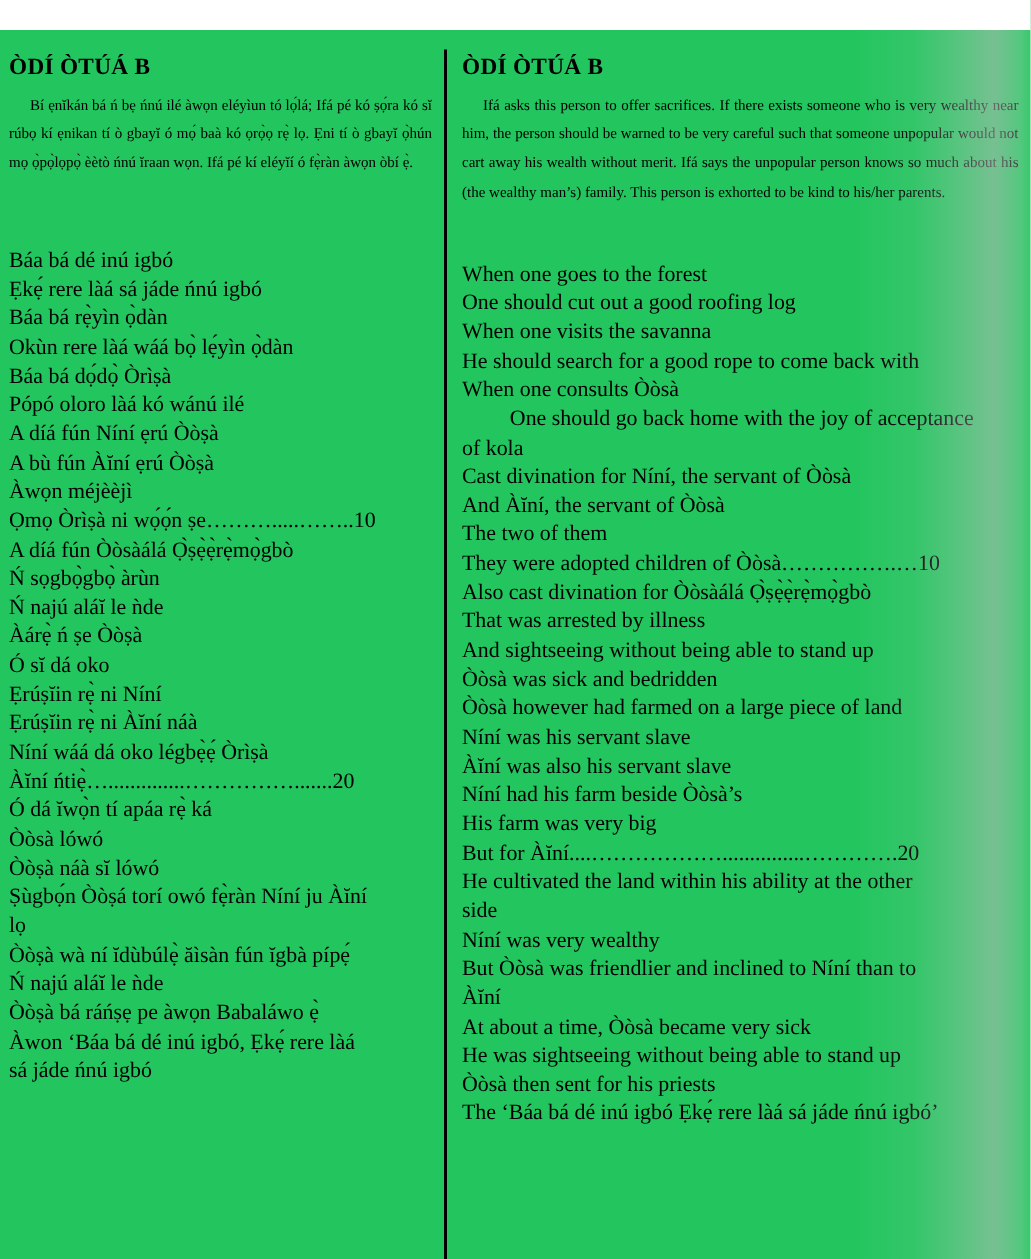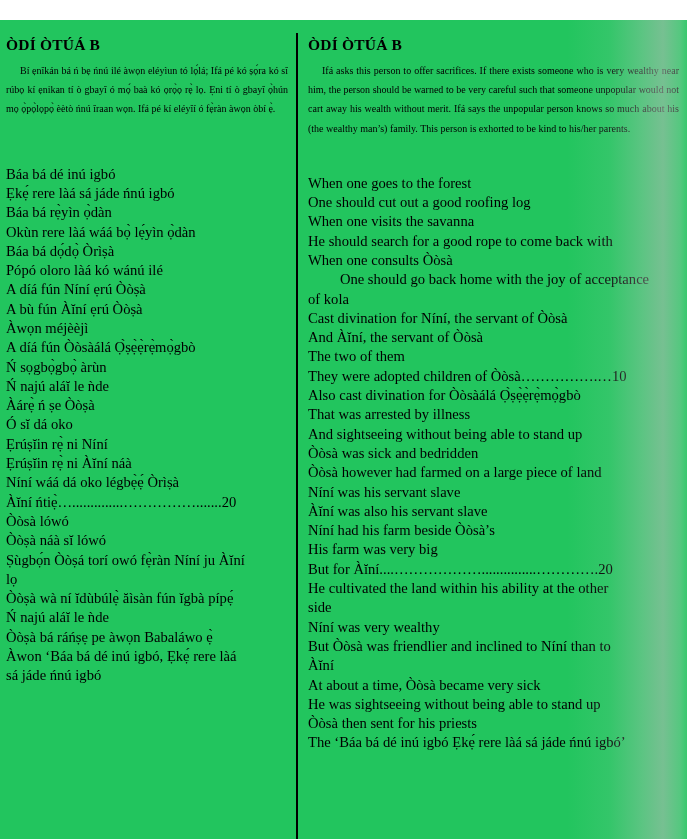--- a/index.html
+++ b/index.html
@@ -113,29 +113,31 @@
     <ul class="verse" id="verse-left">
         <li>Báa bá dé inú igbó</li>
         <li>Ẹkẹ́ rere làá sá jáde ńnú igbó</li>
         <li>Báa bá rẹ̀yìn ọ̀dàn</li>
         <li>Okùn rere làá wáá bọ̀ lẹ́yìn ọ̀dàn</li>
         <li>Báa bá dọ́dọ̀ Òrìṣà</li>
         <li>Pópó oloro làá kó wánú ilé</li>
         <li>A díá fún Níní ẹrú Òòṣà</li>
         <li>A bù fún Àĭní ẹrú Òòṣà</li>
         <li>Àwọn méjèèjì</li>
+        <li>Ọmọ Òrìṣà ni wọ́ọ́n ṣe……….....……..10</li>
         <li>A díá fún Òòsàálá Ọ̀ṣẹ̀ẹ̀rẹ̀mọ̀gbò</li>
         <li>Ń sọgbọ̀gbọ̀ àrùn</li>
         <li>Ń najú aláĭ le ǹde</li>
         <li>Àárẹ̀ ń ṣe Òòṣà</li>
         <li>Ó sĭ dá oko</li>
         <li>Ẹrúṣĭin rẹ̀ ni Níní</li>
         <li>Ẹrúṣĭin rẹ̀ ni Àĭní náà</li>
         <li>Níní wáá dá oko légbẹ̀ẹ́ Òrìṣà</li>
         <li>Àĭní ńtiẹ̀…..............…………….......20</li>
+        <li>Ó dá ĭwọ̀n tí apáa rẹ̀ ká</li>
         <li>Òòsà lówó</li>
         <li>Òòṣà náà sĭ lówó</li>
         <li>Ṣùgbọ́n Òòṣá torí owó fẹ̀ràn Níní ju Àĭní</li>
         <li class="line-indent-center">lọ</li>
         <li>Òòṣà wà ní ĭdùbúlẹ̀ ăìsàn fún ĭgbà pípẹ́</li>
         <li>Ń najú aláĭ le ǹde</li>
         <li>Òòṣà bá ráńṣẹ pe àwọn Babaláwo ẹ̀</li>
         <li>Àwon ‘Báa bá dé inú igbó, Ẹkẹ́ rere làá</li>
         <li class="line-indent-center">sá jáde ńnú igbó</li>
       </ul>

